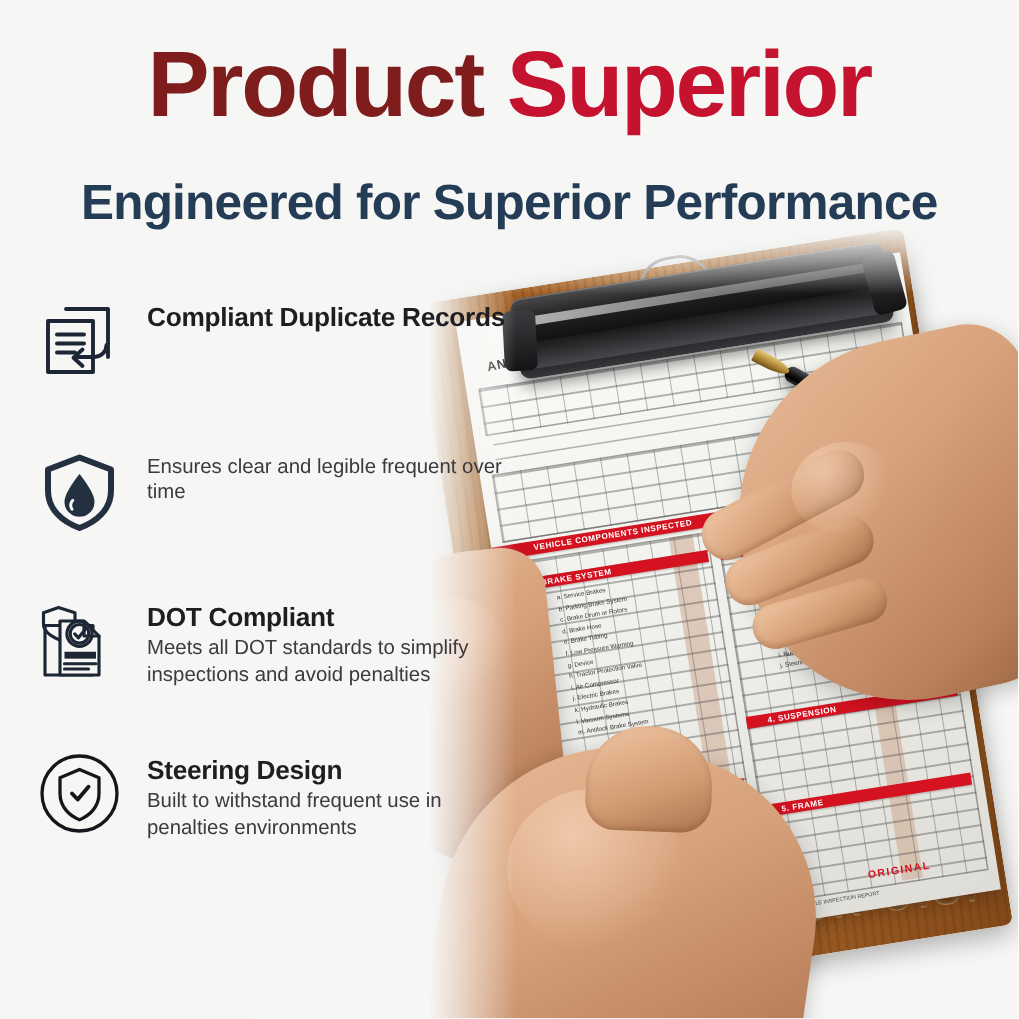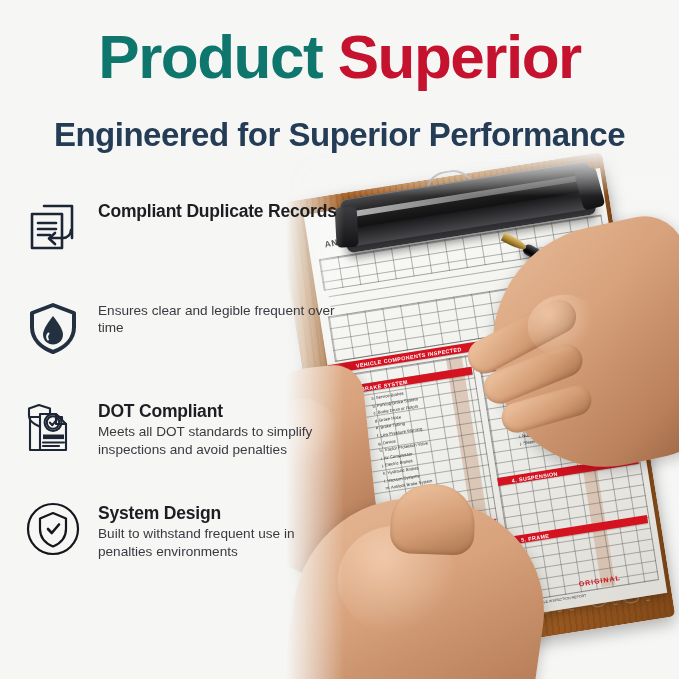--- a/index.html
+++ b/index.html
@@ -281,21 +281,21 @@
     top: 26px;
     left: 0;
     width: 679px;
     text-align: center;
     font-size: 62px;
     font-weight: 700;
     letter-spacing: -1.5px;
     line-height: 1;
     white-space: nowrap;
   }
-  #title .a { color: #0f766e; }
+  #title .a { color: #7f1d1d; }
   #title .b { color: #c4122f; }
   #subtitle {
     position: absolute;
     top: 116px;
     left: 0;
     width: 679px;
     text-align: center;
     font-size: 33px;
     font-weight: 600;
     letter-spacing: -0.5px;
@@ -491,18 +491,18 @@
 
   <div class="feature" style="top:498px;">
     <div class="ficon">
       <svg width="60" height="60" viewBox="0 0 60 60" fill="none" stroke="#15161c" stroke-width="2.2" stroke-linecap="round" stroke-linejoin="round">
         <circle cx="30" cy="30" r="25"></circle>
         <path d="M30 14 L43 19.5 V30 C43 39.5 36 45 30 47.5 C24 45 17 39.5 17 30 V19.5 Z"></path>
         <polyline points="25,30 28.8,34 36,25.5" stroke-width="2.6"></polyline>
       </svg>
     </div>
     <div class="ftext">
-      <p class="ftitle">System Design</p>
+      <p class="ftitle">Steering Design</p>
       <p class="fdesc">Built to withstand frequent use in penalties environments</p>
     </div>
   </div>
 
 </div>
 
 </body></html>

